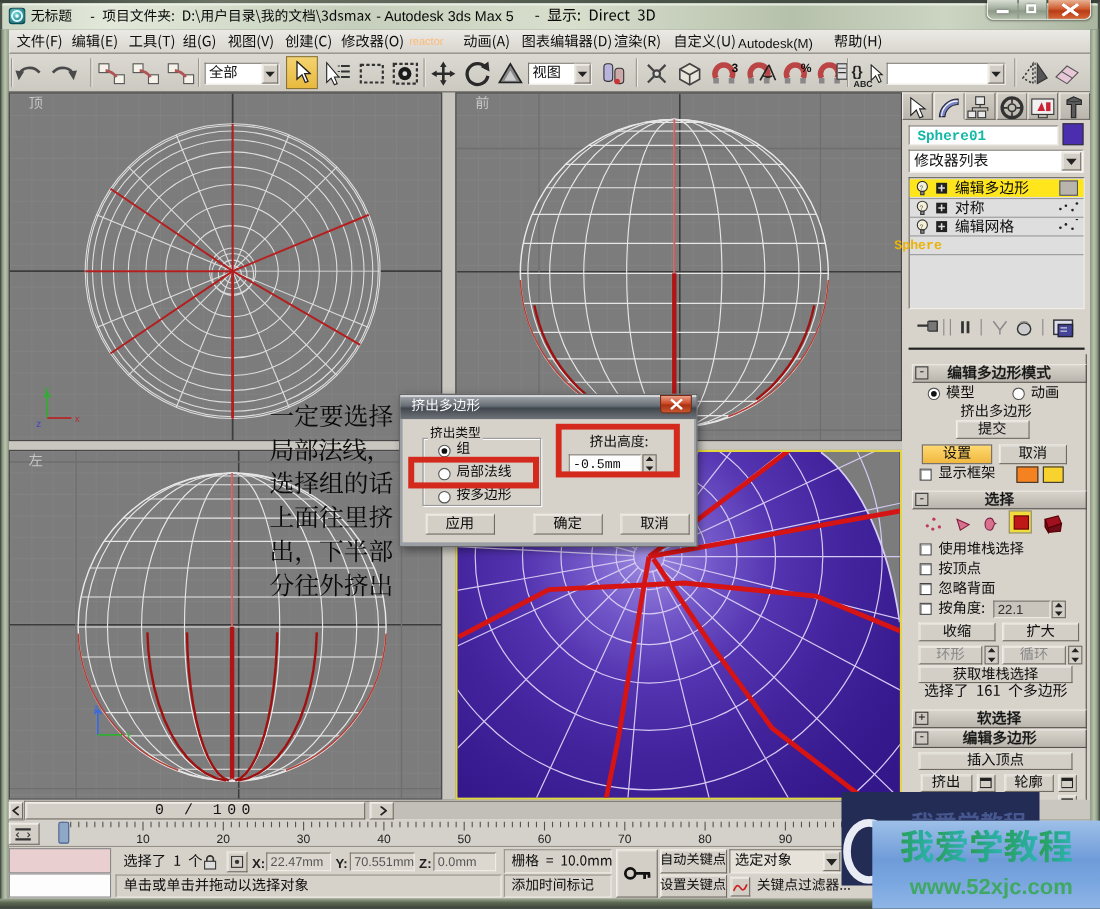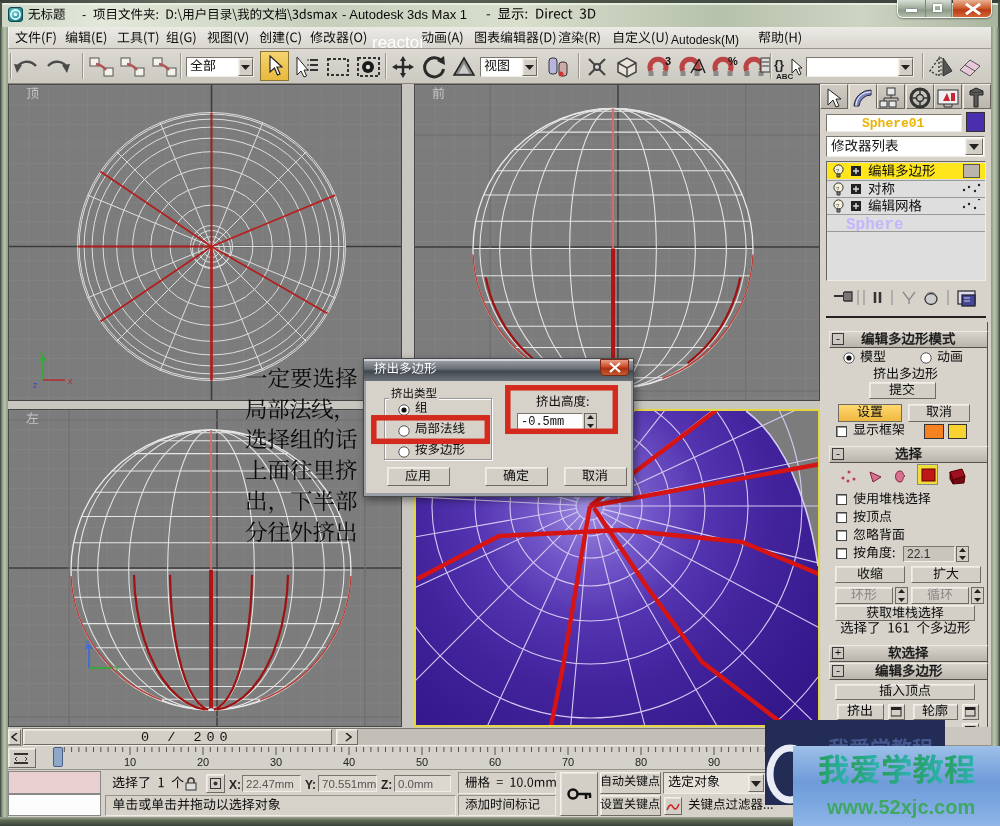--- a/index.html
+++ b/index.html
@@ -52,21 +52,21 @@
       <use href="#q16" x="2906"></use>
       <use href="#q10" x="3106"></use>
       <use href="#q17" x="3184"></use>
       <use href="#q18" x="3295"></use>
       <use href="#q19" x="3419"></use>
       <use href="#q20" x="3513"></use>
       <use href="#q21" x="3698"></use>
       <use href="#q22" x="3811"></use>
     </g>
   </svg>
-<div class="abs" style="left:342px;top:7px;font-size:13px;color:#0a0a0a">- Autodesk 3ds Max 1</div>
+<div class="abs" style="left:342px;top:7px;font-size:13px;color:#0a0a0a">- Autodesk 3ds Max 5</div>
 <svg style="position:absolute;left:486.0px;top:7.0px;" width="110.2" height="15.5" viewBox="0 0 1633 230" overflow="visible">
     <g transform="translate(0,172) scale(1,-1)" fill="#0a0a0a">
       <use href="#q23" x="0"></use>
       <use href="#q24" x="169"></use>
       <use href="#q25" x="369"></use>
       <use href="#q8" x="569"></use>
       <use href="#q9" x="725"></use>
       <use href="#q26" x="863"></use>
       <use href="#q27" x="918"></use>
       <use href="#q28" x="996"></use>
@@ -193,21 +193,21 @@
   </svg>
 <svg style="position:absolute;left:758.0px;top:31.0px;" width="44.3" height="14.9" viewBox="0 0 682 230" overflow="visible">
     <g transform="translate(0,172) scale(1,-1)" fill="#111">
       <use href="#q63" x="0"></use>
       <use href="#q64" x="200"></use>
       <use href="#q31" x="400"></use>
       <use href="#q65" x="468"></use>
       <use href="#q33" x="614"></use>
     </g>
   </svg>
-<div class="abs" style="left:372px;top:33px;font-size:17px;color:#ffffff">reactor</div>
+<div class="abs" style="left:372px;top:33px;font-size:10px;color:#fdba74">reactor</div>
 <div class="abs" style="left:671px;top:33px;font-size:12px;color:#111">Autodesk(M)</div>
 <div class="abs" style="left:8px;top:49px;width:983px;height:35px;background:linear-gradient(#dcd9d2,#ccc9c1);border-bottom:1px solid #8b877f"></div>
 <svg class="abs" style="left:13px;top:54px" width="28" height="24">
     <g transform="">
       <path d="M4 15 C 6 7, 17 5, 23 12" fill="none" stroke="#4a4a4a" stroke-width="2.4"></path>
       <path d="M1 10 L9 11 L4 19 Z" fill="#4a4a4a"></path>
     </g>
   </svg>
 <svg class="abs" style="left:45px;top:54px" width="28" height="24">
     <g transform=" scale(-1,1) translate(-26,0)">
@@ -579,21 +579,21 @@
     <path d="M10 19 v3 h8 v-3" stroke="#333" fill="none"></path>
     <path d="M9 16 L13 8 L16 16 Z" fill="#c23"></path>
     <rect x="17" y="8" width="4" height="8" fill="#c23"></rect>
   </svg>
 <div class="abs" style="left:962.5px;top:84px;width:28px;height:25px;background:linear-gradient(#d0ccc4,#bab6ae);border:1px solid;border-color:#f0ede6 #6a665e #6a665e #f0ede6"></div>
 <svg class="abs" style="left:962.5px;top:85px" width="28" height="25">
     <path d="M7 6 L13 3 L20 6 L20 10 L15 10 L15 22 L11 22 L11 10 L7 10 Z" fill="#5a5a5a" stroke="#222"></path>
     <path d="M7 6 C10 8 17 8 20 6" fill="none" stroke="#333"></path>
   </svg>
 <div class="sunk" style="left:826px;top:114px;width:136px;height:18px;background:#fff"></div>
-<div class="abs" style="left:862px;top:116px;font-family:'Liberation Mono',monospace;font-size:13px;font-weight:bold;color:#eab308">Sphere01</div>
+<div class="abs" style="left:834px;top:116px;font-family:'Liberation Mono',monospace;font-size:13px;font-weight:bold;color:#14b8a6">Sphere01</div>
 <div class="abs" style="left:966px;top:112px;width:19px;height:20px;background:#4b2eae;border:1px solid #333"></div>
 <div class="sunk" style="left:826px;top:136px;width:159px;height:21px;background:#fff"></div>
 <svg style="position:absolute;left:831.0px;top:139.0px;" width="67.5" height="15.5" viewBox="0 0 1000 230" overflow="visible">
     <g transform="translate(0,172) scale(1,-1)" fill="#111">
       <use href="#q48" x="0"></use>
       <use href="#q49" x="200"></use>
       <use href="#q50" x="400"></use>
       <use href="#q71" x="600"></use>
       <use href="#q55" x="800"></use>
     </g>
@@ -667,21 +667,21 @@
   </svg>
 <svg class="abs" style="left:960px;top:199px" width="22" height="14">
     <g fill="#222">
       <circle cx="4" cy="8" r="1.2"></circle>
       <circle cx="9" cy="5" r="1.2"></circle>
       <circle cx="15" cy="9" r="1.2"></circle>
       <circle cx="19" c3="3" r="1.2"></circle>
     </g>
   </svg>
 <div class="abs" style="left:827px;top:214px;width:158px;height:1px;background:#999"></div>
-<div class="abs" style="left:846px;top:216px;font-family:'Liberation Mono',monospace;font-size:16px;font-weight:bold;color:#c4b5fd">Sphere</div>
+<div class="abs" style="left:813px;top:216px;font-family:'Liberation Mono',monospace;font-size:12px;font-weight:bold;color:#eab308">Sphere</div>
 <div class="abs" style="left:827px;top:231px;width:158px;height:1px;background:#999"></div>
 <svg class="abs" style="left:828px;top:286px" width="160" height="22">
 <g stroke="#333" stroke-width="1.3" fill="none">
 <path d="M6 10 h10 M16 6 v9 M19 6 v9" stroke-width="2"></path>
       <path d="M16 6 h8 v9 h-8" fill="#777"></path>
 <path d="M30 4 v15 M36 4 v15" stroke="#888" stroke-width="1"></path>
 <path d="M47 6 v11 M52 6 v11" stroke="#333" stroke-width="2.5"></path>
 <path d="M64 4 v15" stroke="#888" stroke-width="1"></path>
 <path d="M75 6 l6 8 l6 -8 M81 14 v4" stroke="#888"></path>
 <ellipse cx="103" cy="13" rx="6" ry="5.5" fill="#ccc"></ellipse>
@@ -953,21 +953,21 @@
     <rect x="0" y="0" width="10" height="9" fill="none" stroke="#222"></rect>
     <rect x="0" y="0" width="10" height="3" fill="#222"></rect>
   </svg>
 <div class="abs" style="left:8px;top:727px;width:983px;height:19px;background:#cac7c0;border-bottom:1px solid #96928a"></div>
 <div class="btn" style="left:8px;top:729px;width:13px;height:16px"></div>
 <svg class="abs" style="left:11px;top:733px" width="8" height="9">
     <path d="M6 0 L1 4 L6 8" stroke="#222" stroke-width="1.6" fill="none"></path>
   </svg>
 <div class="sunk" style="left:22px;top:728px;width:790px;height:18px;background:#c2bfb8"></div>
 <div class="btn" style="left:23px;top:729px;width:309px;height:16px"></div>
-<div class="abs" style="left:141px;top:730px;font-size:13.5px;letter-spacing:5px;font-family:'Liberation Mono',monospace;color:#111">0 / 200</div>
+<div class="abs" style="left:141px;top:730px;font-size:13.5px;letter-spacing:5px;font-family:'Liberation Mono',monospace;color:#111">0 / 100</div>
 <div class="btn" style="left:336px;top:729px;width:22px;height:16px"></div>
 <svg class="abs" style="left:344px;top:733px" width="8" height="9">
     <path d="M2 0 L7 4 L2 8" stroke="#222" stroke-width="1.6" fill="none"></path>
   </svg>
 <div class="abs" style="left:8px;top:746px;width:983px;height:24px;background:#d4d1ca;border-bottom:1px solid #96928a"></div>
 <div class="btn" style="left:8px;top:748px;width:28px;height:20px"></div>
 <svg class="abs" style="left:12px;top:751px" width="20" height="15">
     <path d="M2 3 h14 M2 12 h14" stroke="#333" stroke-width="2"></path>
     <path d="M5 6 l-2 2 2 2 M13 6 l2 2 -2 2" stroke="#333" fill="none"></path>
   </svg>

